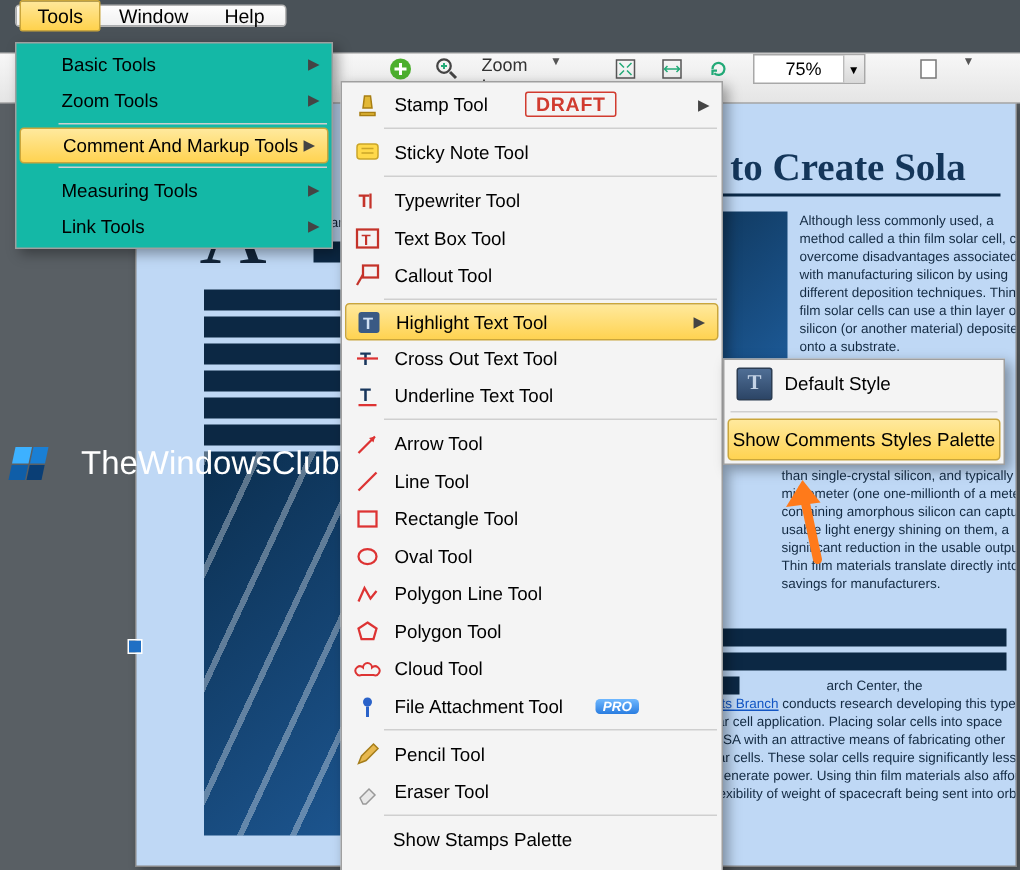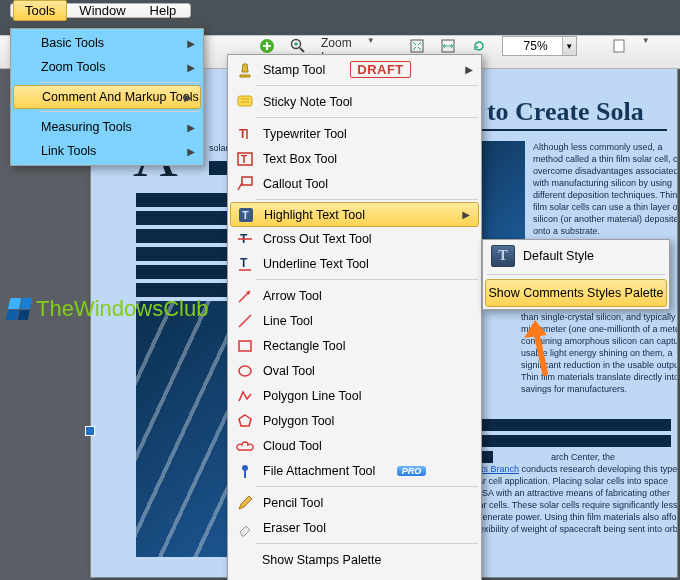--- a/index.html
+++ b/index.html
@@ -30,39 +30,39 @@
   .p1-handle { position:absolute; left:-5px; top:358px; width:8px; height:8px; background:#1f6fc4; outline:1px solid #fff; }
 
   .p2-title { position: absolute; left: 16px; top: 28px; font-family: Georgia, serif; font-size: 26px; font-weight: bold; color: #14365a; }
   .p2-ul { position: absolute; left: 14px; top: 60px; width: 232px; height: 2px; background: #0c2b4a; }
   .p2-img { position: absolute; left: 12px; top: 72px; width: 92px; height: 110px; background: linear-gradient(135deg,#0d3050,#1d5b99); }
   .p2-para { position: absolute; left: 112px; top: 72px; width: 160px; font-size: 9px; line-height: 12px; color: #132a42; }
   .p2-block { position: absolute; height: 12px; background: #0c2844; }
   .p2-col { position: absolute; left: 100px; width: 172px; font-size: 9px; line-height: 12px; color: #132a42; }
   .p2-link { color: #1356c4; text-decoration: underline; }
 
-  .submenu1 { position: absolute; left: 10px; top: 28px; width: 194px; background: #7dd3fc; border: 1px solid #9f9f9f; box-shadow: 3px 3px 8px rgba(0,0,0,.35); z-index: 40; padding: 2px 0; }
+  .submenu1 { position: absolute; left: 10px; top: 28px; width: 212px; background: #14b8a6; border: 1px solid #9f9f9f; box-shadow: 3px 3px 8px rgba(0,0,0,.35); z-index: 40; padding: 2px 0; }
   .submenu1 .row { display: flex; align-items: center; height: 24px; font-size: 12.5px; padding-left: 30px; position: relative; cursor: default; }
   .submenu1 .row .arr { position: absolute; right: 8px; font-size: 10px; color: #444; }
   .submenu1 .row.hl { background: linear-gradient(#ffe99d,#ffd351); border: 1px solid #caa63c; margin: -1px 2px; border-radius: 3px; padding-left: 28px; }
   .menu-sep { height: 1px; background: #cfcfcf; margin: 3px 3px 3px 28px; }
 
   .submenu2 { position: absolute; left: 227px; top: 54px; width: 255px; background: #f4f4f4; border: 1px solid #9f9f9f; box-shadow: 3px 3px 8px rgba(0,0,0,.35); z-index: 50; padding: 2px 0 6px; }
   .submenu2 .row { display: flex; align-items: center; height: 25px; font-size: 12.5px; padding-left: 8px; position: relative; cursor: default; gap: 9px; }
   .submenu2 .row .arr { position: absolute; right: 8px; font-size: 10px; color: #444; }
   .submenu2 .row.hl { background: linear-gradient(#ffe99d,#ffd351); border: 1px solid #caa63c; margin: -1px 2px; border-radius: 3px; padding-left: 6px; }
   .badge { display:inline-block; border:1.5px solid #d13b2f; color:#d13b2f; font-size:13px; font-weight:bold; padding:0 6px; border-radius:2px; letter-spacing:.5px; }
   .pro { display:inline-block; background: linear-gradient(#6fb8ff,#2a7de0); color:#fff; font-size:9px; font-weight:bold; font-style:italic; padding:0 5px; border-radius:3px; }
 
   .submenu3 { position: absolute; left: 482px; top: 239px; width: 188px; background: #f4f4f4; border: 1px solid #9f9f9f; box-shadow: 3px 3px 8px rgba(0,0,0,.35); z-index: 60; padding: 2px; }
   .submenu3 .row { display: flex; align-items: center; height: 28px; font-size: 12.5px; padding-left: 6px; gap: 8px; cursor: default; border-radius: 3px; }
   .submenu3 .row.hl { background: linear-gradient(#ffe99d,#ffd351); border: 1px solid #caa63c; padding-left: 5px; }
   .thumb { width: 24px; height: 22px; background: linear-gradient(#4f6e95,#2c4566); border: 1px solid #2b3c52; border-radius: 2px; display:flex; align-items:center; justify-content:center; color:#c4d3e6; font-family:Georgia,serif; font-weight:bold; font-size:14px; }
 
-  .watermark { position: absolute; left: 8px; top: 296px; z-index: 70; display: flex; align-items: center; gap: 6px; color: #84cc16; font-size: 22px; font-weight: 400; font-family: "Segoe UI Light","Segoe UI",sans-serif; }
+  .watermark { position: absolute; left: 8px; top: 296px; z-index: 70; display: flex; align-items: center; gap: 24px; color: #ffffff; font-size: 22px; font-weight: 400; font-family: "Segoe UI Light","Segoe UI",sans-serif; }
   .wm-logo { width: 22px; height: 22px; display: grid; grid-template-columns: 1fr 1fr; grid-template-rows: 1fr 1fr; gap: 1px; transform: skewX(-12deg); }
   .wm-logo div:nth-child(1){background:#3db1ff;} .wm-logo div:nth-child(2){background:#1a7fd4;}
   .wm-logo div:nth-child(3){background:#0f5ea8;} .wm-logo div:nth-child(4){background:#0a3e75;}
 
   .arrow-anno { position:absolute; left:520px; top:318px; z-index:80; pointer-events:none; }
 
   .ic { width:18px; height:18px; display:flex; align-items:center; justify-content:center; }
   svg { display:block; }
 </style>
 </head>

